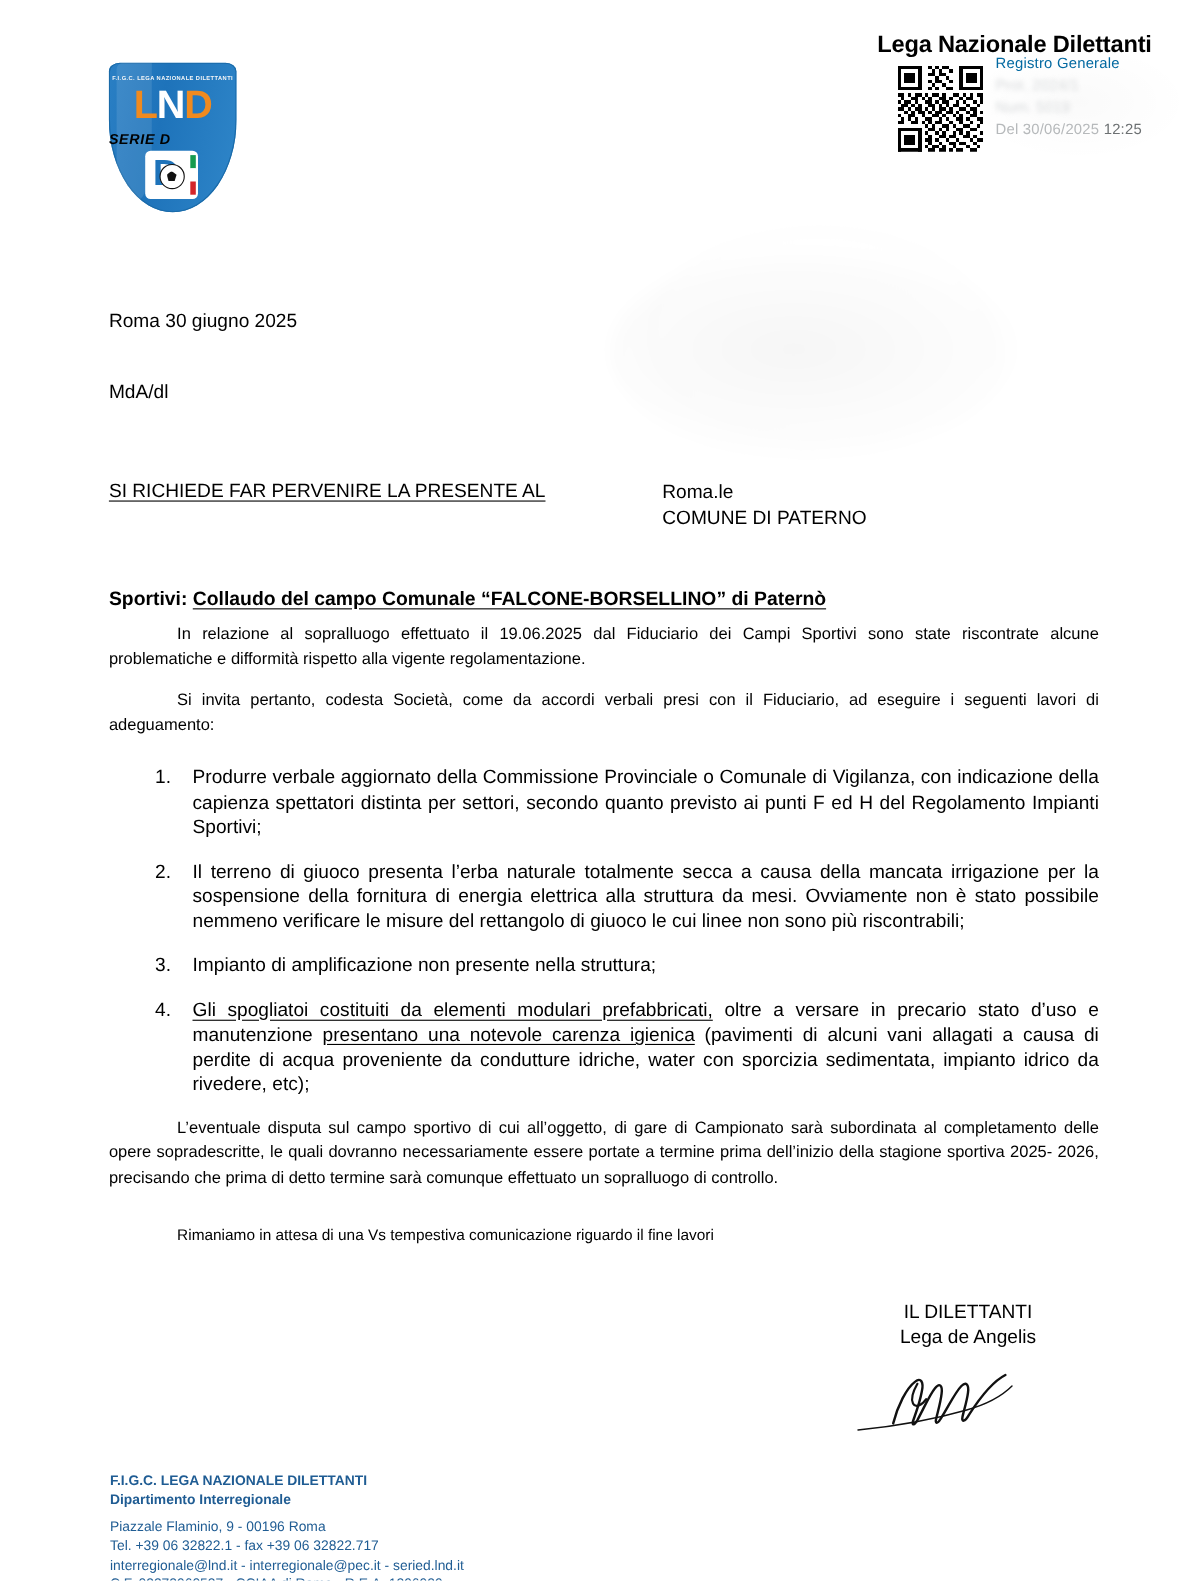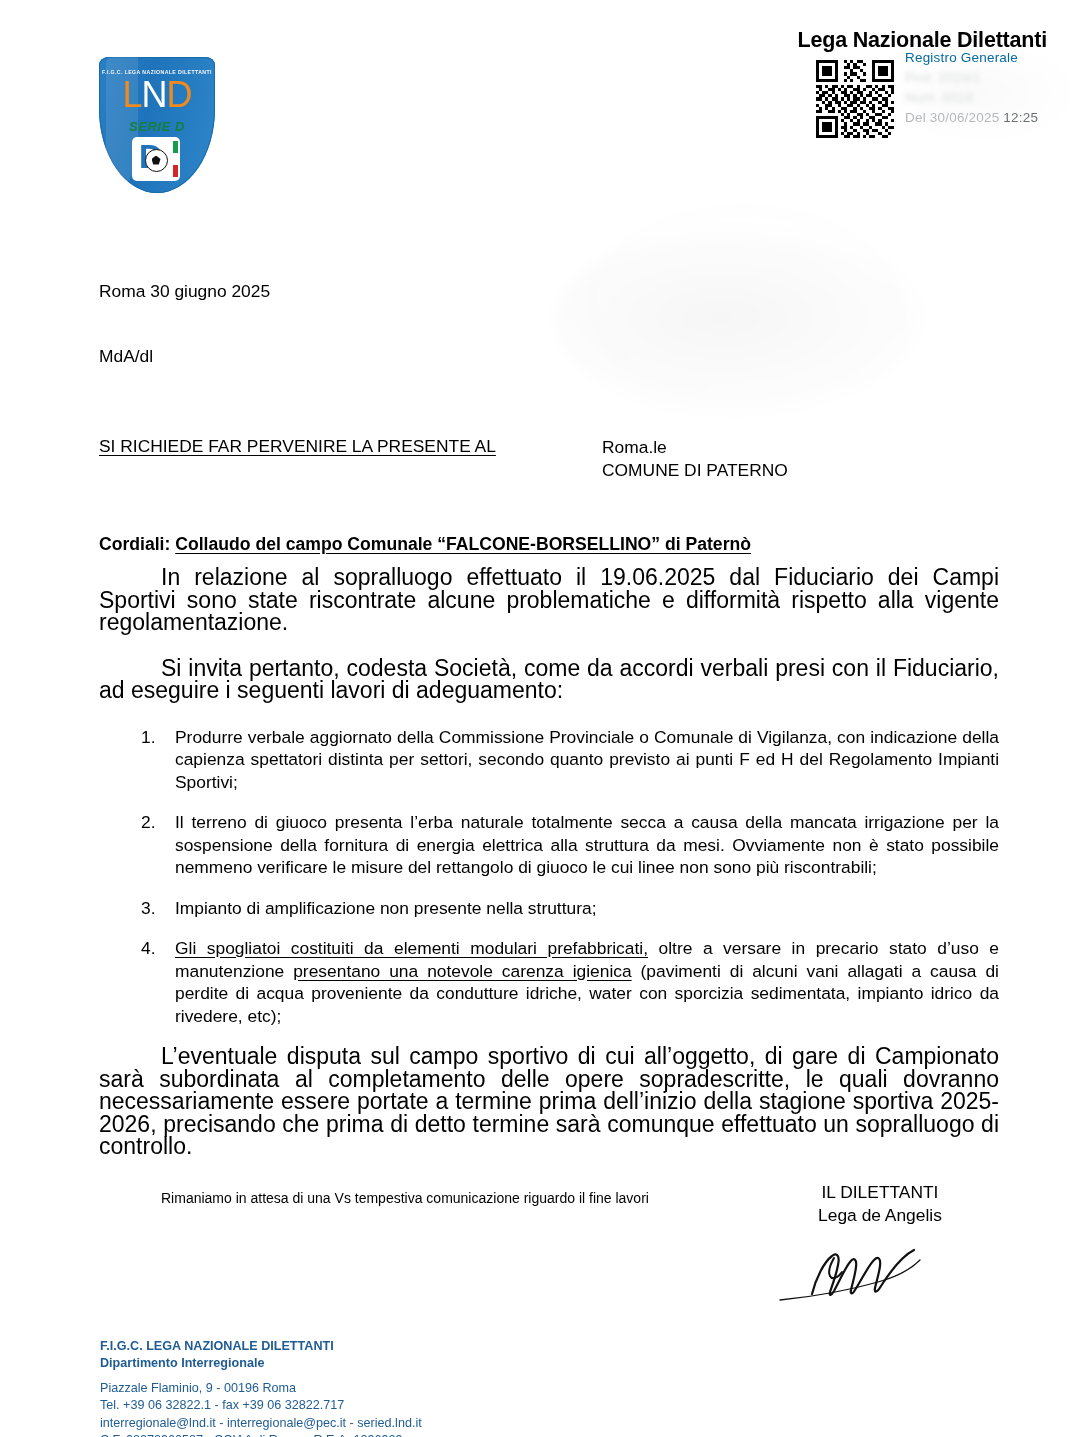--- a/index.html
+++ b/index.html
@@ -55,36 +55,35 @@
     letter-spacing: 0.4px;
     color: #f4f6f8;
     font-weight: bold;
     white-space: nowrap;
   }
   .shield-lnd {
     position: absolute;
     top: 20px; left: 0; right: 0;
     text-align: center;
     font-size: 36px;
-    font-weight: normal;
+    font-weight: bold;
     letter-spacing: -1px;
     line-height: 1;
     color: #f08a1e;
   }
   .shield-lnd .n {
     color: #ffffff;
   }
   .shield-serie {
     position: absolute;
     top: 62px; left: 0; right: 0;
-    text-align: center;
     font-size: 13px;
     font-style: italic;
     font-weight: bold;
-    color: #15803d;
+    color: #000000;
     letter-spacing: 0.6px;
   }
   .serie-badge {
     position: absolute;
     left: 33px; top: 80px;
     width: 48px; height: 44px;
     background: #ffffff;
     border-radius: 5px;
   }
   .serie-badge .d-letter {
@@ -230,21 +229,21 @@
     white-space: nowrap;
   }
   .subject .u {
     text-decoration: underline;
     text-underline-offset: 3px;
   }
 
   .para {
     margin-top: 11px;
     text-align: justify;
-    font-size: 23px;
+    font-size: 15px;
     line-height: 22.5px;
   }
   .para.indent-first { text-indent: 62px; }
   .para.tight { margin-top: 12px; }
 
   ol.items {
     margin: 24px 0 0 0;
     padding: 0 0 0 0;
     list-style: none;
     counter-reset: itm;
@@ -511,21 +510,21 @@
     <p class="ref-line">MdA/dl</p>
 
     <div class="addr-row">
       <div class="req-line">SI RICHIEDE FAR PERVENIRE LA PRESENTE AL</div>
       <div class="addressee">
         <div>Roma.le</div>
         <div>COMUNE DI PATERNO</div>
       </div>
     </div>
 
-    <div class="subject"><span>Cordiali: </span><span class="u">Collaudo del campo Comunale “FALCONE-BORSELLINO” di Paternò</span></div>
+    <div class="subject"><span>Sportivi: </span><span class="u">Collaudo del campo Comunale “FALCONE-BORSELLINO” di Paternò</span></div>
 
     <p class="para indent-first">In relazione al sopralluogo effettuato il 19.06.2025 dal Fiduciario dei Campi Sportivi sono state riscontrate alcune problematiche e difformità rispetto alla vigente regolamentazione.</p>
     <p class="para tight indent-first">Si invita pertanto, codesta Società, come da accordi verbali presi con il Fiduciario, ad eseguire i seguenti lavori di adeguamento:</p>
 
     <ol class="items">
       <li><span>Produrre verbale aggiornato della Commissione Provinciale o Comunale di Vigilanza, con indicazione della capienza spettatori distinta per settori, secondo quanto previsto ai punti F ed H del Regolamento Impianti Sportivi;</span></li>
       <li><span>Il terreno di giuoco presenta l’erba naturale totalmente secca a causa della mancata irrigazione per la sospensione della fornitura di energia elettrica alla struttura da mesi. Ovviamente non è stato possibile nemmeno verificare le misure del rettangolo di giuoco le cui linee non sono più riscontrabili;</span></li>
       <li><span>Impianto di amplificazione non presente nella struttura;</span></li>
       <li><span class="u">Gli spogliatoi costituiti da elementi modulari prefabbricati,</span><span> oltre a versare in precario stato d’uso e manutenzione </span><span class="u">presentano una notevole carenza igienica</span><span> (pavimenti di alcuni vani allagati a causa di perdite di acqua proveniente da condutture idriche, water con sporcizia sedimentata, impianto idrico da rivedere, etc);</span></li>
     </ol>

